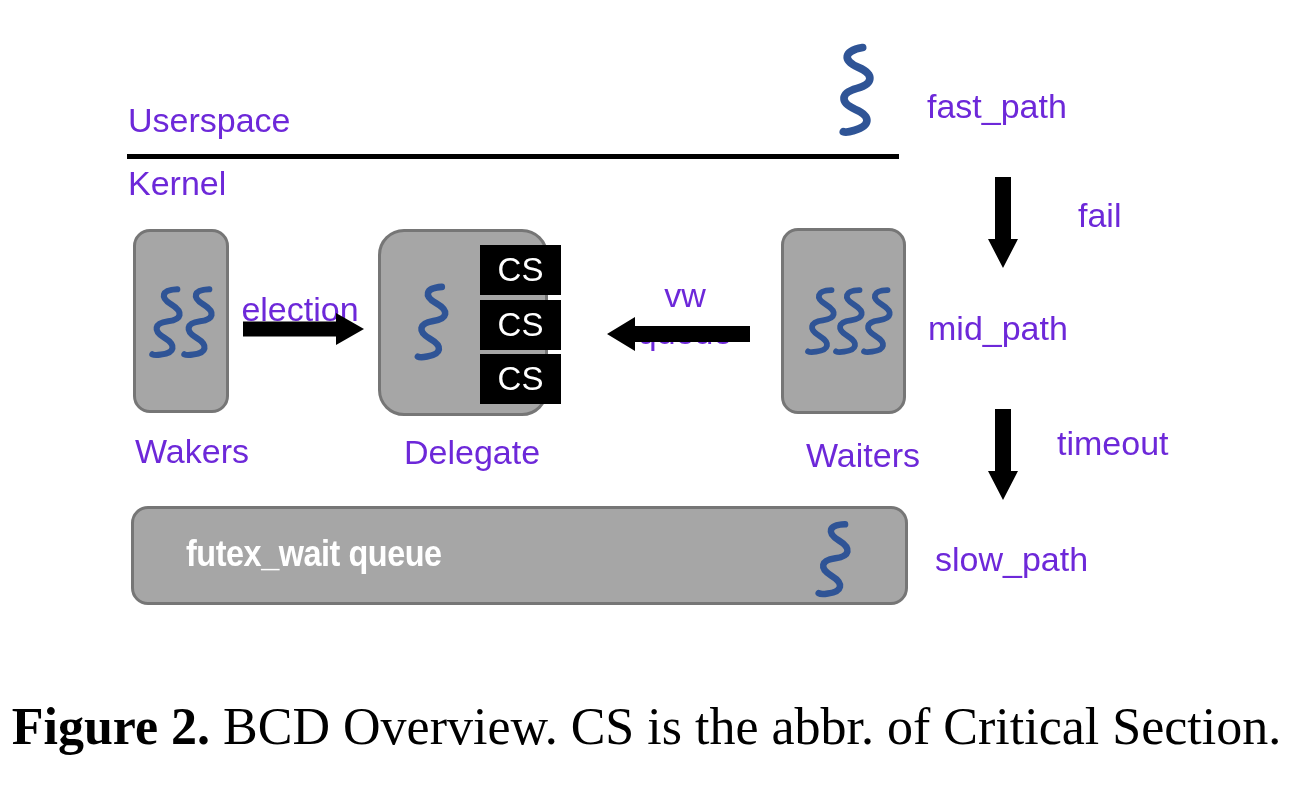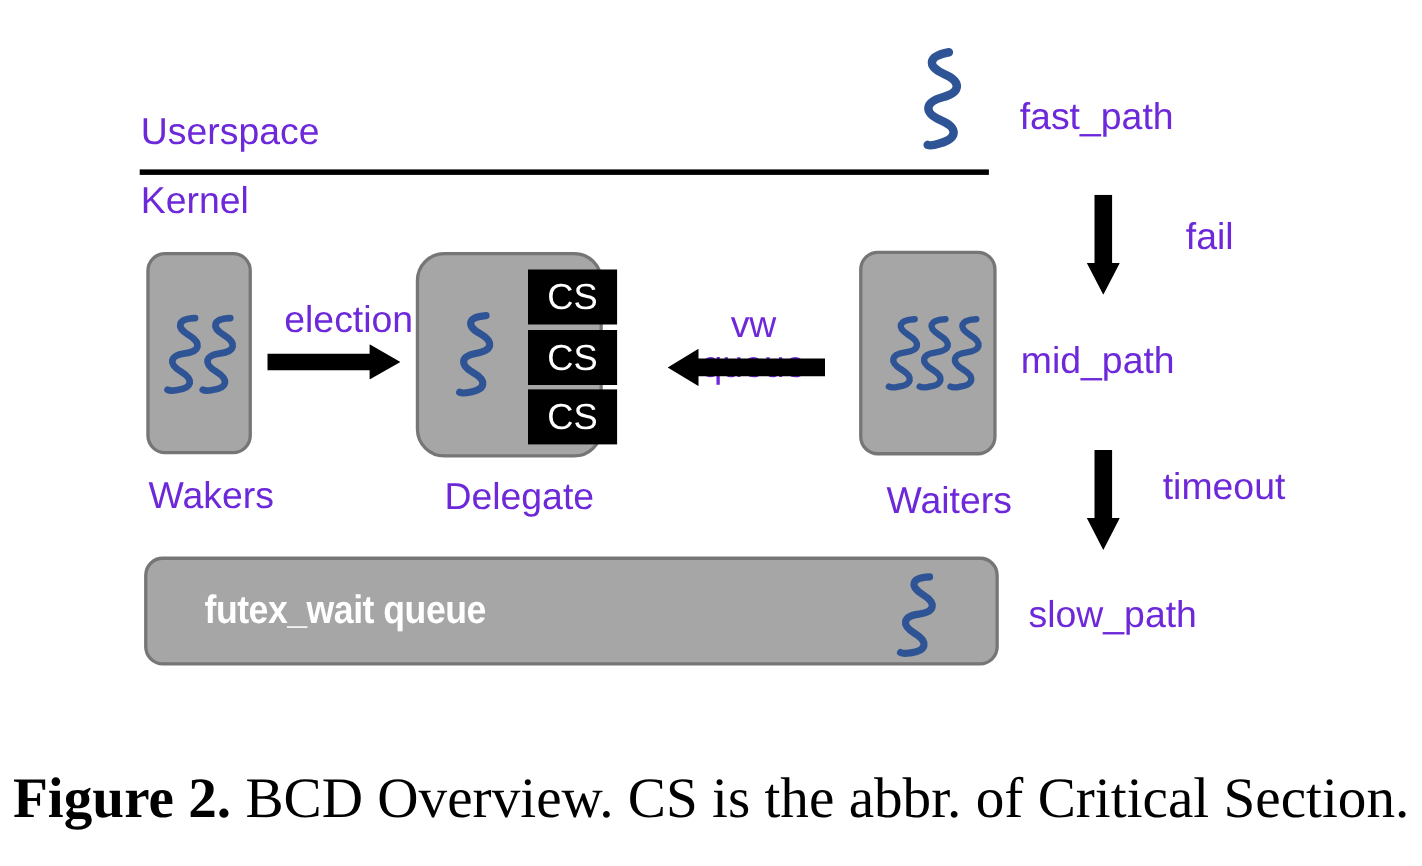--- a/index.html
+++ b/index.html
@@ -119,21 +119,21 @@
         </svg>
     </div>
     <div class="squig" style="left:43px;top:46px;transform:rotate(12deg);">
       <svg width="34" height="88" viewBox="0 0 44 96">
           <use href="#sq"></use>
         </svg>
     </div>
   </div>
   <div class="lbl" style="left:135px;top:432px;">Wakers</div>
 
-  <div class="lbl center" style="left:230px;top:272px;width:140px;padding-left:17px;">election</div>
+  <div class="lbl center" style="left:230px;top:290px;width:140px;">election</div>
   <div class="arrow" style="left:243px;top:313px;">
     <svg width="121" height="32" viewBox="0 0 121 32">
       <polygon points="0,8.5 93,8.5 93,0 121,16 93,32 93,23.5 0,23.5" fill="#000"></polygon>
     </svg>
   </div>
 
   <div class="box" style="left:378px;top:229px;width:170px;height:187px;border-radius:26px;">
     <div class="squig" style="left:30px;top:46px;transform:rotate(10deg);">
       <svg width="36" height="88" viewBox="0 0 44 96">
           <use href="#sq"></use>

